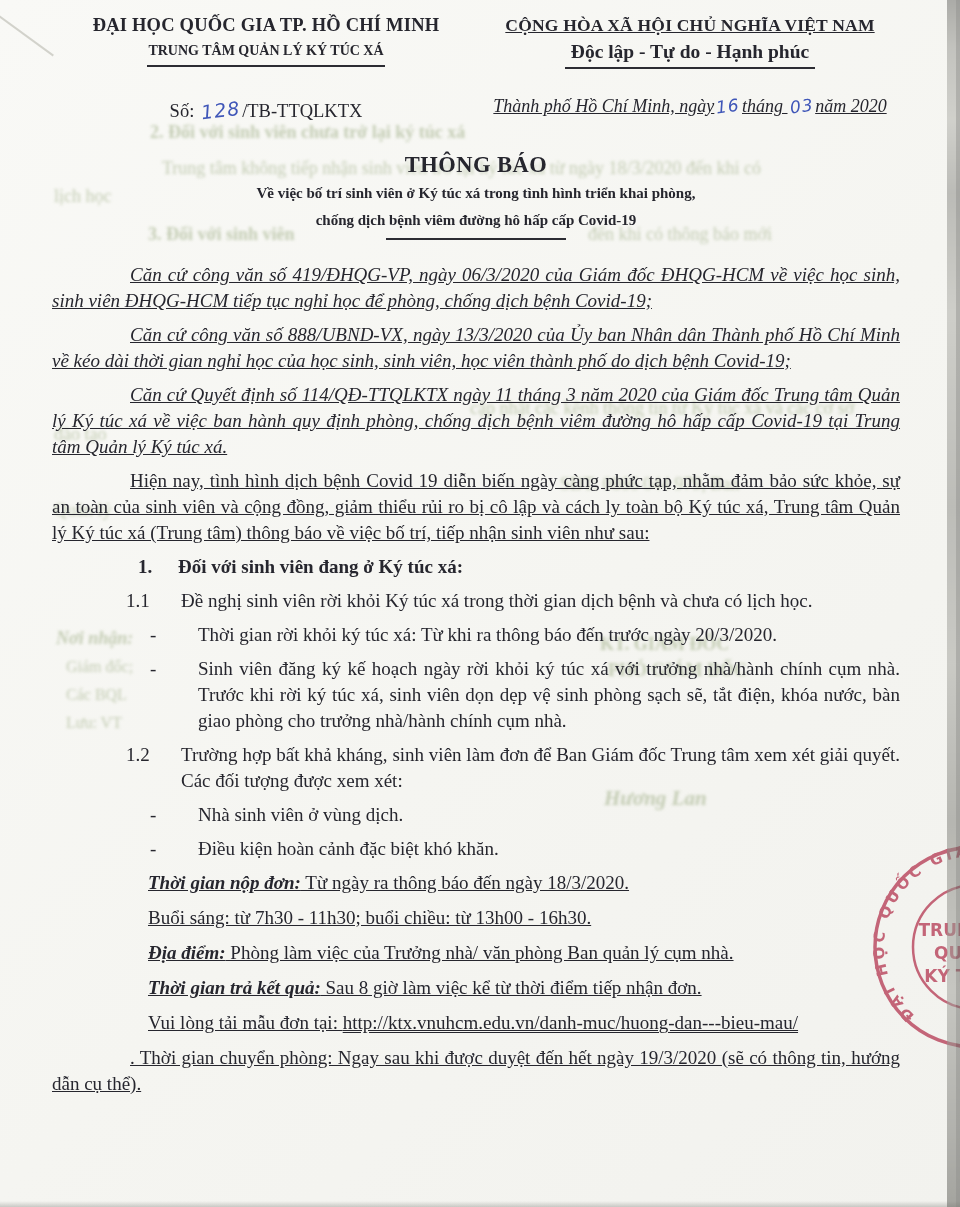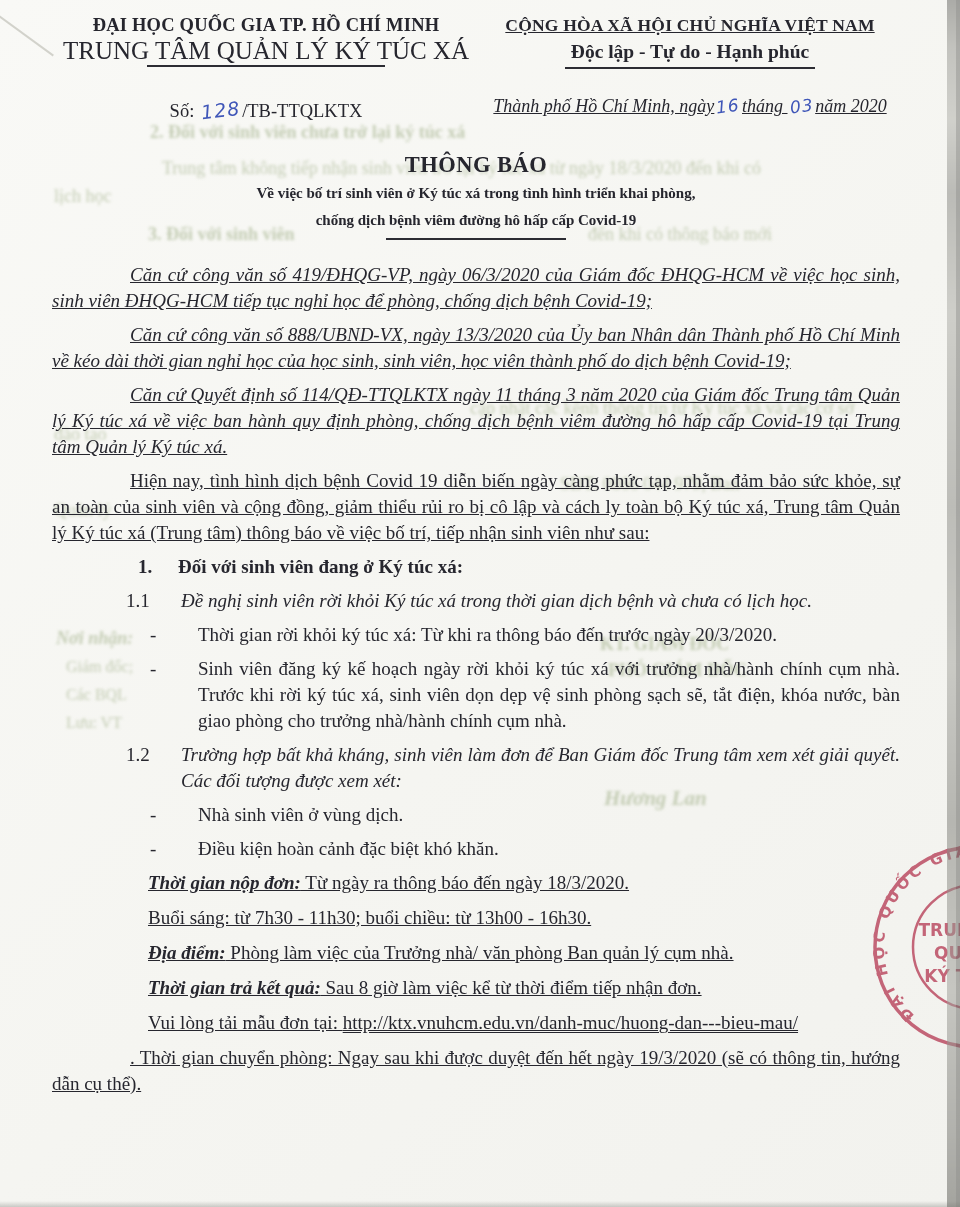--- a/index.html
+++ b/index.html
@@ -44,21 +44,21 @@
   .g13{top:714px;left:66px;font-size:16px;}
   .g14{top:634px;left:600px;font-weight:bold;}
   .g15{top:660px;left:608px;font-weight:bold;}
   .g16{top:786px;left:604px;font-weight:bold;font-style:italic;font-size:21px;}
   
   .content{position:relative;z-index:2;padding:12px 60px 0 52px;}
   .hdr{display:flex;}
   .hdr-left{width:428px;text-align:center;}
   .hdr-right{flex:1;text-align:center;text-decoration:underline;}
   .org1{font-size:18.5px;font-weight:bold;letter-spacing:.2px;line-height:26px;}
-  .org2{font-size:25px;font-weight:normal;line-height:26px;text-align:center;}
+  .org2{font-size:14px;font-weight:bold;line-height:26px;text-align:center;}
   .rule-org{width:238px;height:2px;background:#2c2c33;margin:1px auto 0 auto;}
   .doc-no{margin-top:30px;font-size:18.5px;line-height:26px;}
   .nat1{font-size:17.5px;font-weight:bold;line-height:26px;letter-spacing:.2px;}
   .motto{display:inline-block;font-size:19.5px;font-weight:bold;line-height:27px;
     padding:0 6px 2px 6px;border-bottom:2px solid #2c2c33;}
   .dateline{margin-top:24px;font-size:18px;font-style:italic;line-height:26px;}
   .hand{font-family:"DejaVu Sans",sans-serif;font-style:italic;font-weight:500;
     color:#3f56b8;display:inline-block;transform:rotate(-7deg);
     font-size:19px;letter-spacing:1px;margin:0 2px;}
   .hand.sm{font-size:17px;}
@@ -67,21 +67,21 @@
   .title-sub{font-size:15px;font-weight:bold;line-height:27px;}
   .rule-title{width:180px;height:2px;background:#2c2c33;margin:4px auto 0 auto;}
   .body{margin-top:22px;font-size:19px;line-height:26px;}
   .para{text-align:justify;margin:0 0 8px 0;text-decoration:underline;}
   .indent{text-indent:78px;}
   .cite{font-style:italic;}
   .sec-head{display:flex;font-weight:bold;margin:2px 0 8px 86px;}
   .sec-head .num{width:40px;flex:none;}
   .num-item{display:flex;margin:0 0 8px 74px;text-align:justify;}
   .num-item .num{width:55px;flex:none;}
-  .num-item .txt{flex:1;font-style:italic;}
+  .num-item .txt{flex:1;}
   .bullet{display:flex;margin:0 0 8px 98px;text-align:justify;}
   .bullet .dash{width:48px;flex:none;}
   .bullet .txt{flex:1;}
   .inset{margin:0 0 9px 96px;}
   .lbl{font-weight:bold;font-style:italic;}
   .doc-link{color:#26262e;text-decoration:underline;text-underline-offset:3px;}
   
   .stamp{position:absolute;top:842px;left:870px;width:210px;height:210px;z-index:4;opacity:.92;}
   .stamp text{font-family:"DejaVu Sans",sans-serif;}
 </style>

